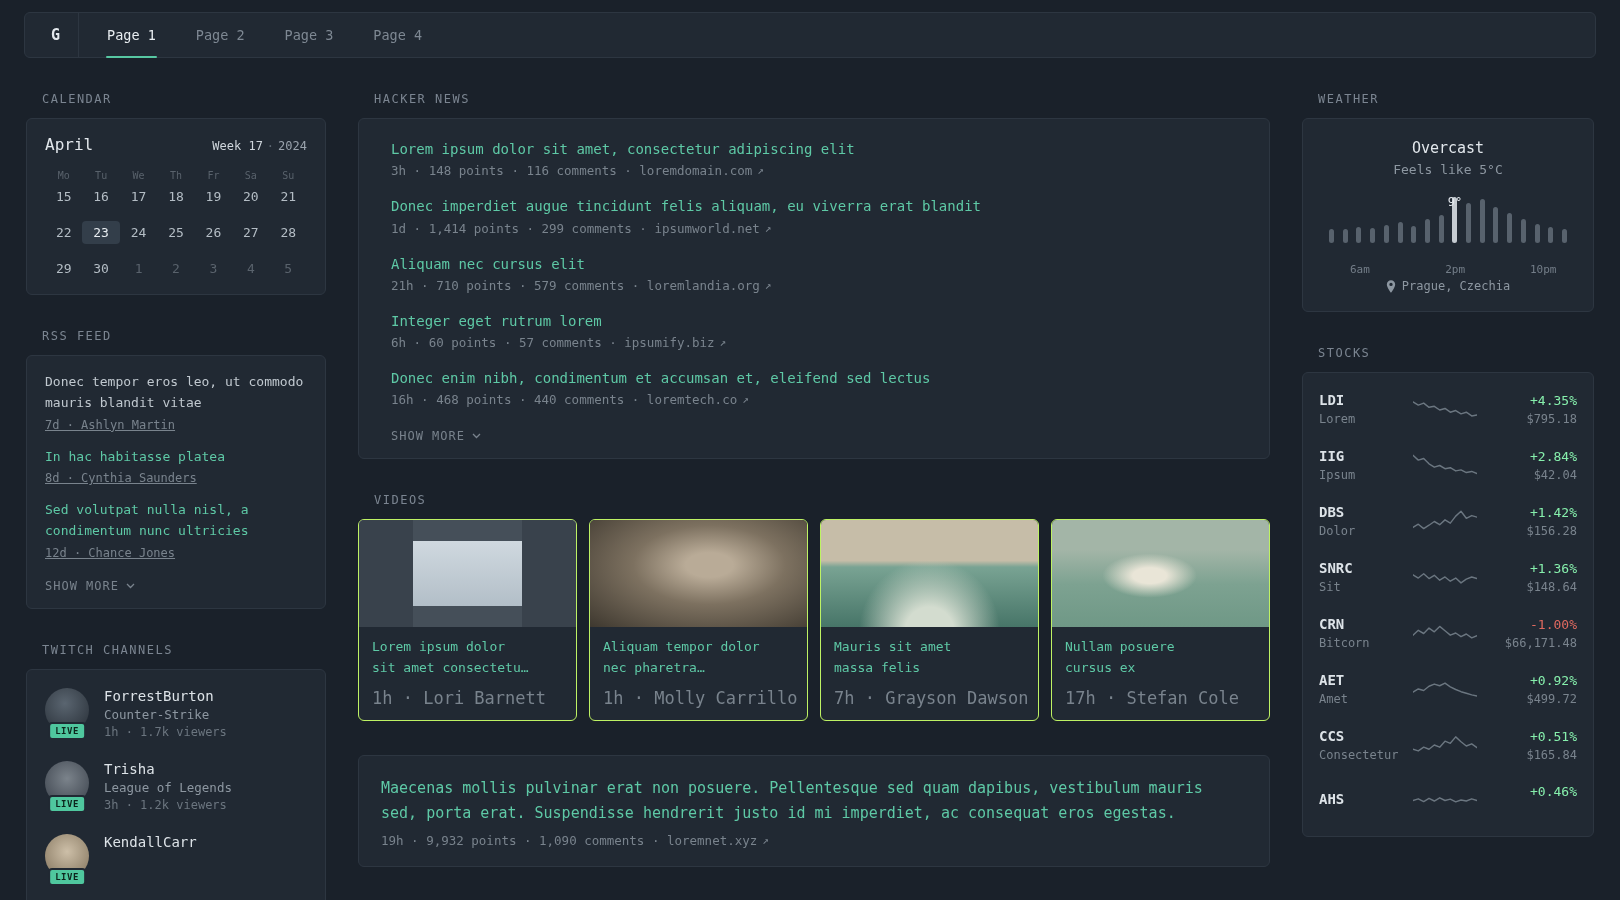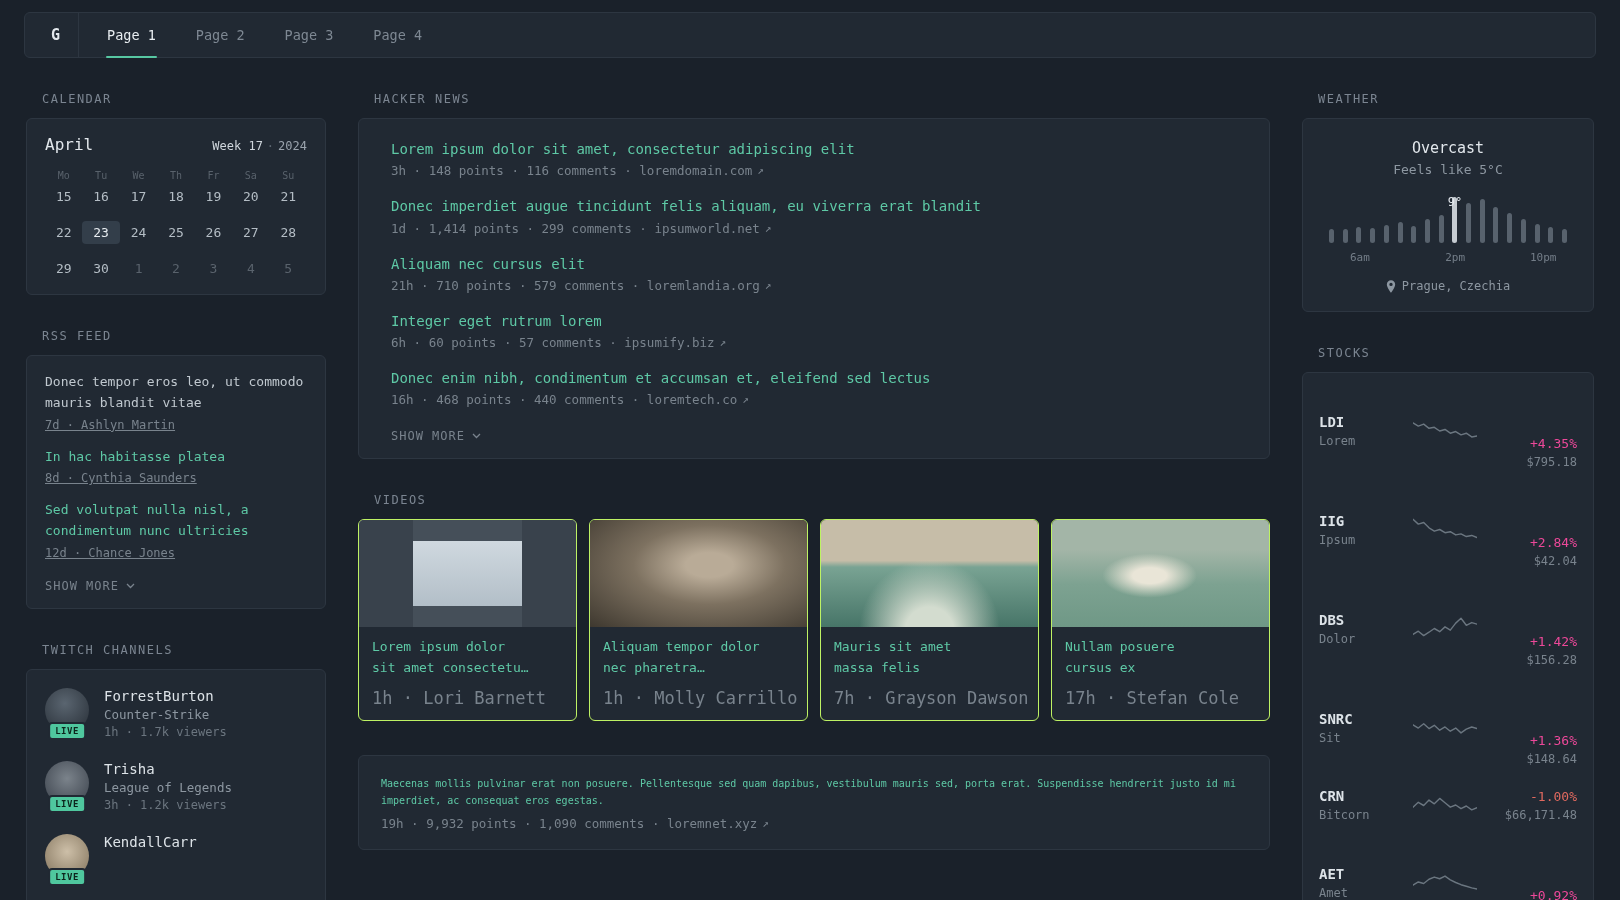--- a/index.html
+++ b/index.html
@@ -86,21 +86,21 @@
   .ch-game { font-size:12.5px; color:#8d97a1; margin-top:3px; }
   .ch-meta { font-size:12px; color:#6b757f; margin-top:3px; }
 
   
   .hn-card { padding:20px 32px 14px; }
   .hn-item { margin-bottom:18px; cursor:pointer; }
   .hn-title { font-size:14px; color:#5ec9a6; line-height:1.45; }
   .hn-meta { font-size:12.5px; color:#79838d; margin-top:4px; display:flex; align-items:center; gap:5px; }
   .ext { font-size:11px; color:#79838d; }
   .sub-card { padding:20px 22px 18px; }
-  .sub-title { font-size:10px; color:#5ec9a6; line-height:1.65; }
+  .sub-title { font-size:15px; color:#5ec9a6; line-height:1.65; }
 
   
   .videos-row { display:flex; gap:12px; overflow:hidden; }
   .video-card { width:219px; flex:none; background:#212933; border:1px solid #bef264; border-radius:6px; overflow:hidden; cursor:pointer; }
   .video-thumb { height:107px; }
   .thumb-towers {
     background:
       linear-gradient(90deg, #39424c 0 25%, rgba(0,0,0,0) 25% 75%, #39424c 75%),
       linear-gradient(0deg, #454f59 0 20%, rgba(0,0,0,0) 20% 80%, #454f59 80%),
       linear-gradient(180deg, #d9e1e7, #a9b6c0);
@@ -125,34 +125,34 @@
   
   .weather-card { padding:20px 18px 18px; text-align:center; }
   .w-cond { font-size:15px; color:#e2e7ec; }
   .w-feels { font-size:13px; color:#8d97a1; margin-top:5px; }
   .w-chart { position:relative; margin:14px 8px 0; }
   .w-temp-label { position:absolute; top:0; transform:translateX(-50%); font-size:12px; color:#e2e7ec; }
   .w-bars { display:flex; justify-content:space-between; align-items:flex-end; height:48px; margin-top:18px; }
   .w-bar { width:5px; border-radius:3px; background:#58626d; }
   .w-bar.hl { background:#c6ccd2; }
   .w-hours { position:relative; height:15px; margin:8px 8px 0; }
-  .w-hours span { position:absolute; top:0; transform:translateX(-50%); font-size:11px; color:#737d88; }
+  .w-hours span { position:absolute; top:12px; transform:translateX(-50%); font-size:11px; color:#737d88; }
   .w-loc { margin-top:13px; font-size:12px; color:#8d97a1; display:flex; justify-content:center; align-items:center; gap:6px; }
   .pin { color:#8d97a1; display:inline-flex; }
 
   
   .stocks-card { padding:8px 16px; }
   .stk-row { display:flex; align-items:center; padding:11px 0; cursor:pointer; }
   .stk-left { width:86px; flex:none; }
   .stk-sym { font-size:14px; font-weight:bold; color:#dde3e8; }
   .stk-name { font-size:12px; color:#79838d; margin-top:4px; }
   .stk-spark { flex:1; height:27px; margin:0 8px; color:#6b7680; }
   .stk-right { width:92px; flex:none; text-align:right; }
   .stk-change { font-size:13px; }
-  .stk-change.up { color:#ec4899;margin-top:44px; }
+  .stk-change.up { color:#86efac; }
   .stk-change.down { color:#e0695f; }
   .stk-price { font-size:12px; color:#79838d; margin-top:4px; min-height:14px; }
 </style>
 </head>
 <body>
 
 <header class="topbar">
   <div class="logo">G</div>
   <nav class="tabs" id="tabs-list">
 
@@ -519,20 +519,33 @@
               <svg class="stk-spark" preserveAspectRatio="none" viewBox="0 0 64 26">
                 <polyline points="0.0,15.6 5.3,12.5 10.7,14.0 16.0,9.9 21.3,7.8 26.7,9.4 32.0,6.8 37.3,10.4 42.7,13.0 48.0,15.1 53.3,16.6 58.7,18.2 64.0,19.2" fill="none" stroke="currentColor" stroke-width="1.4" stroke-linejoin="round" stroke-linecap="round"></polyline>
               </svg>
               <div class="stk-right">
                 <div class="stk-change up">+0.92%</div>
                 <div class="stk-price">$499.72</div>
               </div>
             </div>
             <div class="stk-row">
               <div class="stk-left">
+                <div class="stk-sym">CCS</div>
+                <div class="stk-name">Consectetur</div>
+              </div>
+              <svg class="stk-spark" preserveAspectRatio="none" viewBox="0 0 64 26">
+                <polyline points="0.0,16.6 5.3,18.2 10.7,14.6 16.0,16.6 21.3,12.5 26.7,14.6 32.0,8.8 37.3,10.9 42.7,4.7 48.0,9.4 53.3,13.5 58.7,11.4 64.0,15.1" fill="none" stroke="currentColor" stroke-width="1.4" stroke-linejoin="round" stroke-linecap="round"></polyline>
+              </svg>
+              <div class="stk-right">
+                <div class="stk-change up">+0.51%</div>
+                <div class="stk-price">$165.84</div>
+              </div>
+            </div>
+            <div class="stk-row">
+              <div class="stk-left">
                 <div class="stk-sym">AHS</div>
                 <div class="stk-name"></div>
               </div>
               <svg class="stk-spark" preserveAspectRatio="none" viewBox="0 0 64 26">
                 <polyline points="0.0,13.0 5.3,11.4 10.7,14.0 16.0,10.9 21.3,13.5 26.7,10.4 32.0,13.0 37.3,11.7 42.7,14.3 48.0,12.5 53.3,13.5 58.7,11.4 64.0,13.0" fill="none" stroke="currentColor" stroke-width="1.4" stroke-linejoin="round" stroke-linecap="round"></polyline>
               </svg>
               <div class="stk-right">
                 <div class="stk-change up">+0.46%</div>
                 <div class="stk-price"></div>
               </div>

